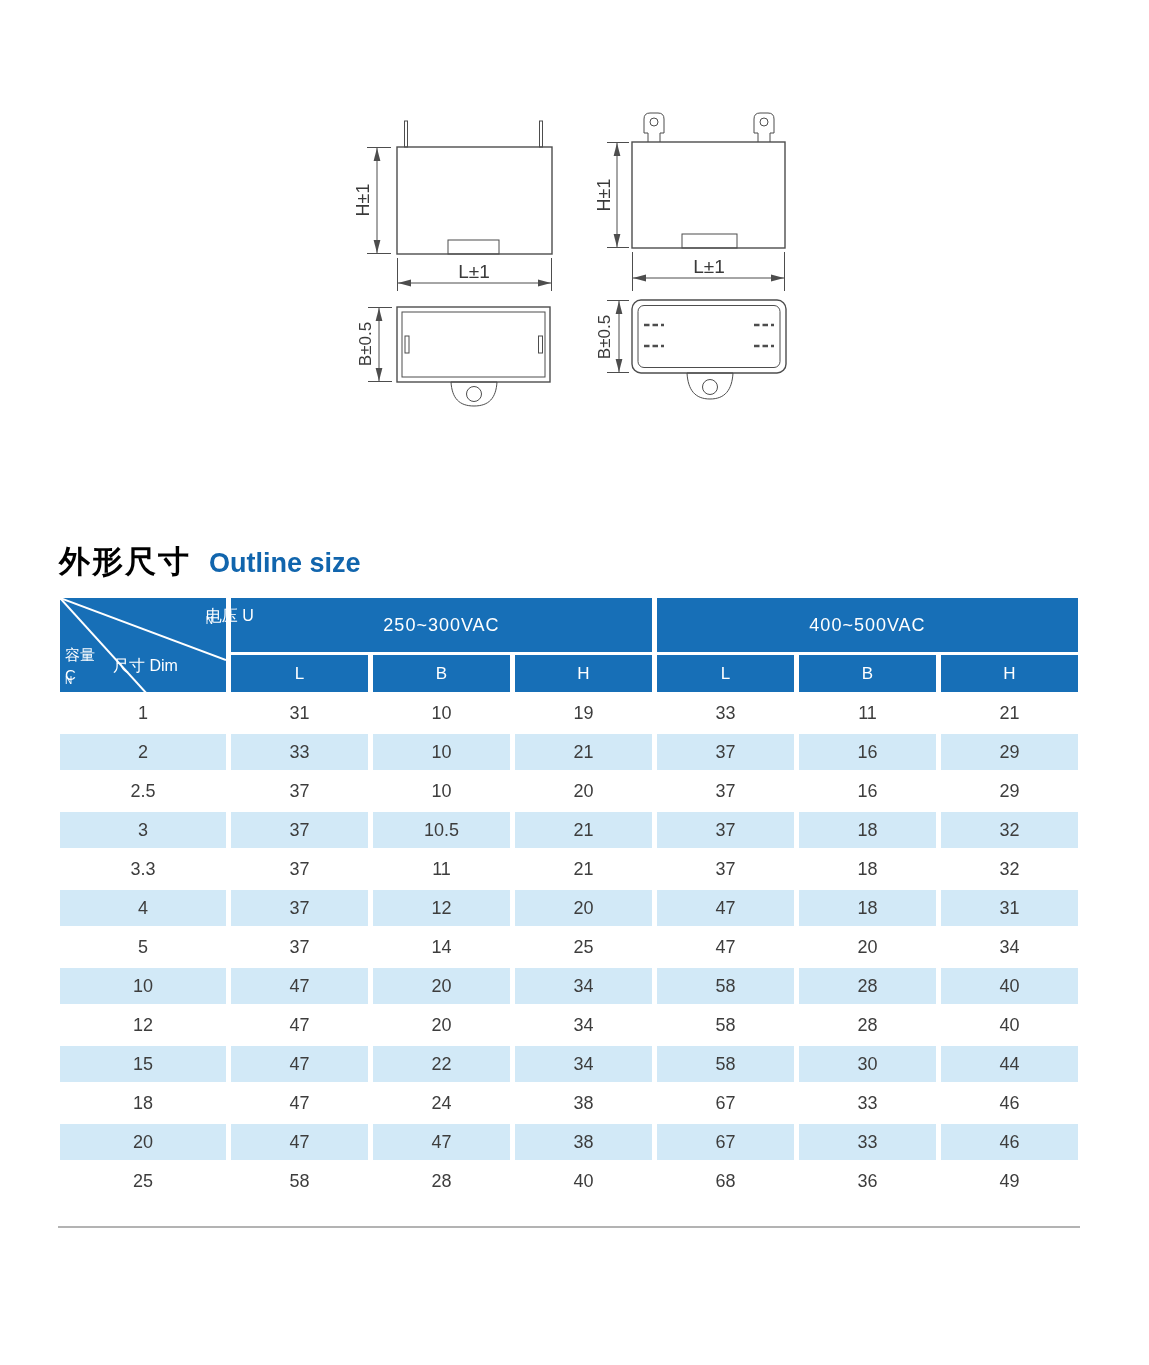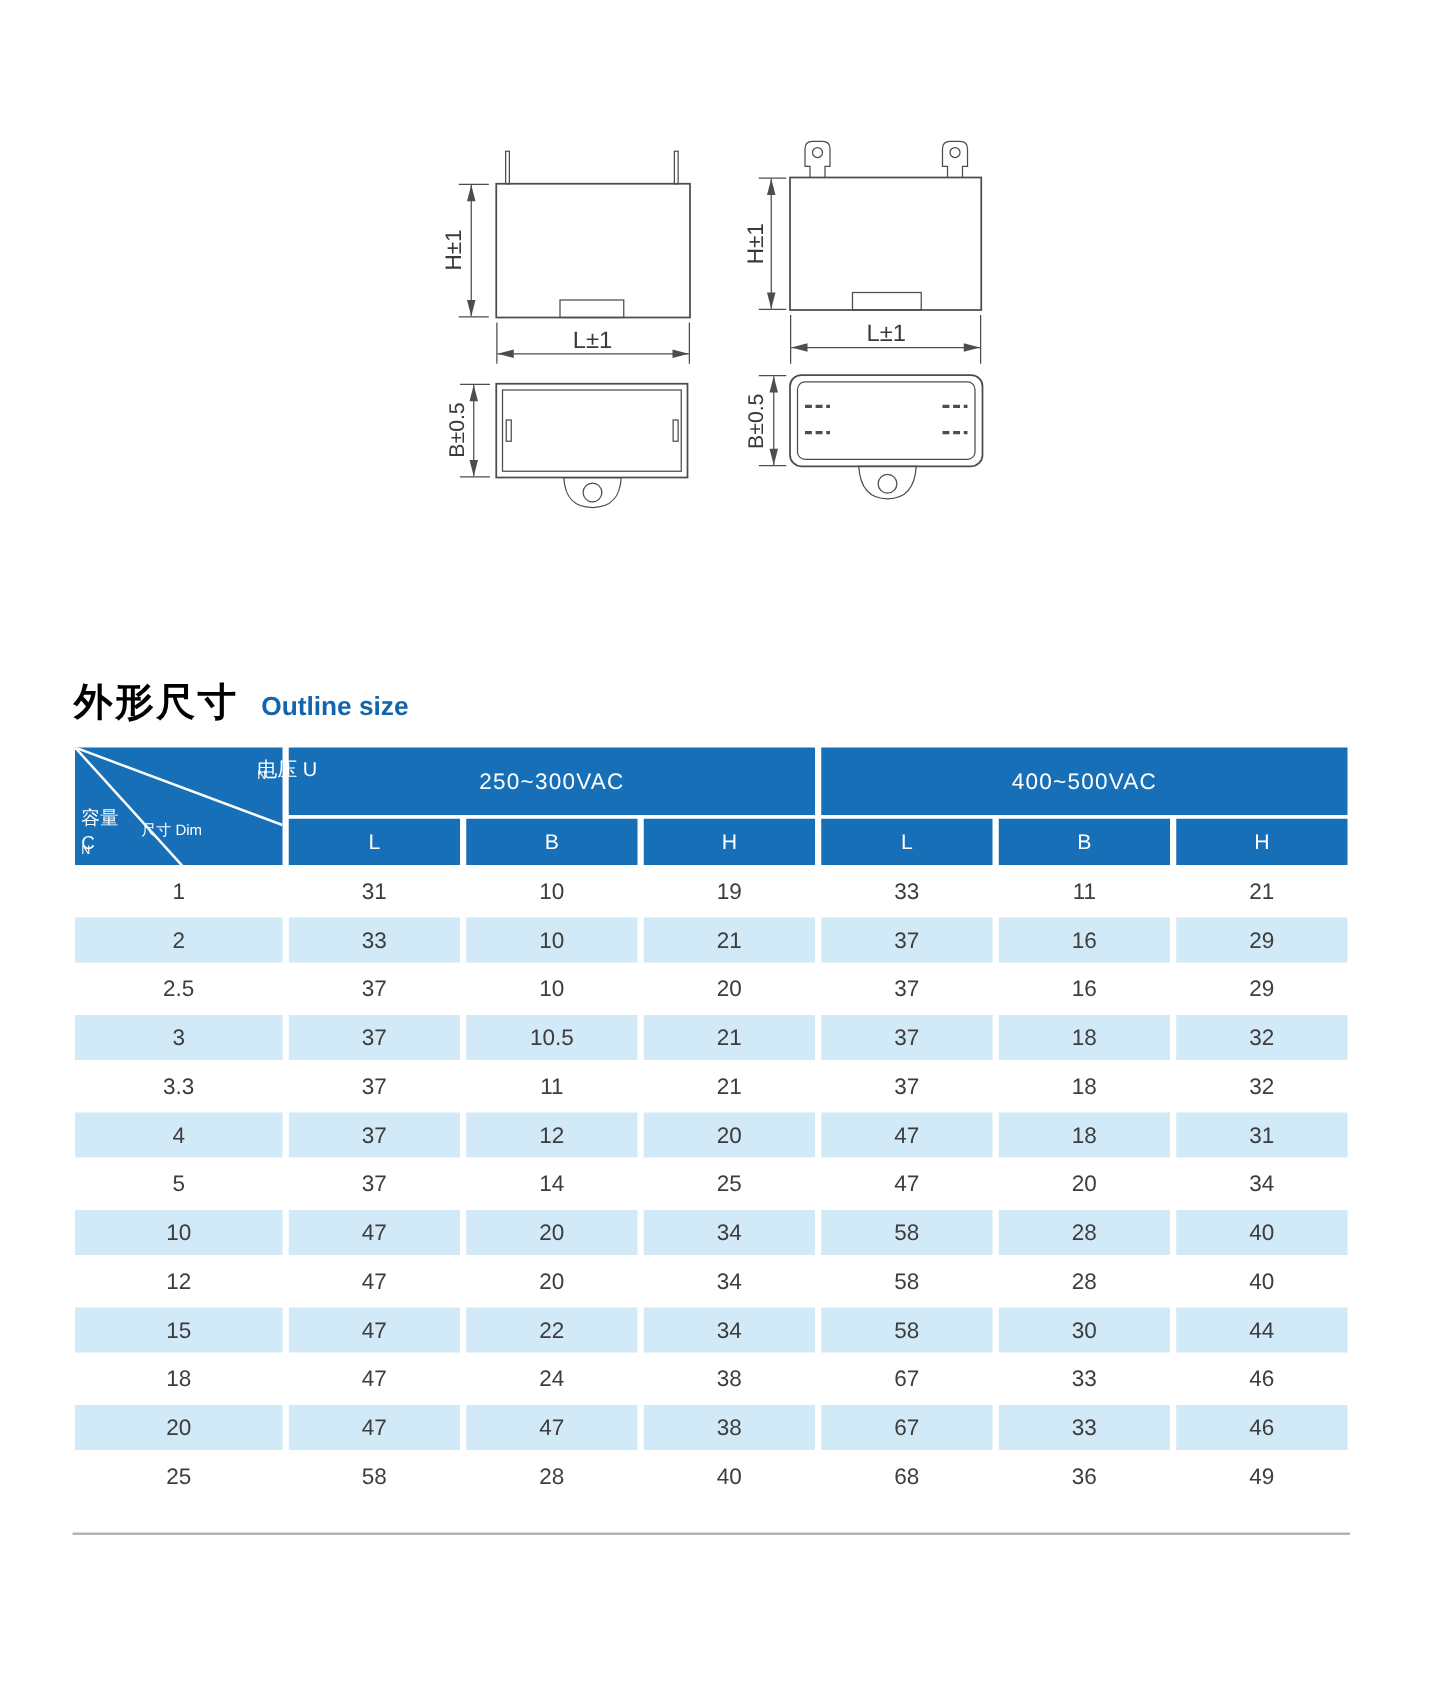--- a/index.html
+++ b/index.html
@@ -8,34 +8,34 @@
   
   .drawings{position:absolute;left:330px;top:95px;width:490px;height:350px;}
   .drawings *{vector-effect:none;}
   .dline{stroke:#4d4d4d;stroke-width:1.4;fill:none;}
   .thin{stroke:#4d4d4d;stroke-width:1;fill:none;}
   .dfill{fill:#4d4d4d;stroke:none;}
   .dtext{fill:#3a3a3a;font-family:"Liberation Sans",sans-serif;}
   
   .section-title{position:absolute;left:59px;top:541px;display:flex;align-items:baseline;gap:18px;}
   .title-zh{font-size:31px;font-weight:700;color:#000000;letter-spacing:2px;}
-  .title-en{font-size:21px;font-weight:700;color:#1165ad;}
+  .title-en{font-size:27px;font-weight:700;color:#1165ad;}
   
   .spec-table{position:absolute;left:55px;top:595px;width:1028px;table-layout:fixed;
               border-collapse:separate;border-spacing:5px 3px;}
   .spec-table col.c0{width:166px;}
   .spec-table col.cd{width:137px;}
   .spec-table thead th{background:#176fb7;color:#ffffff;font-weight:400;text-align:center;padding:0;}
   .spec-table .group-th{height:54px;font-size:18px;letter-spacing:1px;}
   .spec-table .sub-th{height:37px;font-size:17px;}
   .corner{position:relative;height:94px;background:#176fb7;padding:0;}
   .corner .diag{position:absolute;left:0;top:0;width:100%;height:100%;}
   .corner span{position:absolute;color:#fff;white-space:nowrap;}
   .corner .volt{top:8px;right:13px;font-size:16px;}
-  .corner .dim{top:58px;left:53px;font-size:12px;}
+  .corner .dim{top:58px;left:53px;font-size:16px;}
   .corner .cap{left:5px;top:47px;font-size:15px;line-height:20px;text-align:left;}
   .corner sub{font-size:10px;}
   .spec-table tbody td{height:36px;text-align:center;font-size:18px;color:#3d3d3d;padding:0;background:#ffffff;}
   .spec-table tbody tr.alt td{background:#d2e9f7;}
   
   .rule{position:absolute;left:58px;top:1226px;width:1022px;height:2px;background:#b3b3b3;}
   .note{position:absolute;left:0;top:1245px;width:1149px;text-align:center;font-size:18px;color:#4b4b4b;}
   .note .prefix{margin-right:10px;}
 </style>
 </head>

